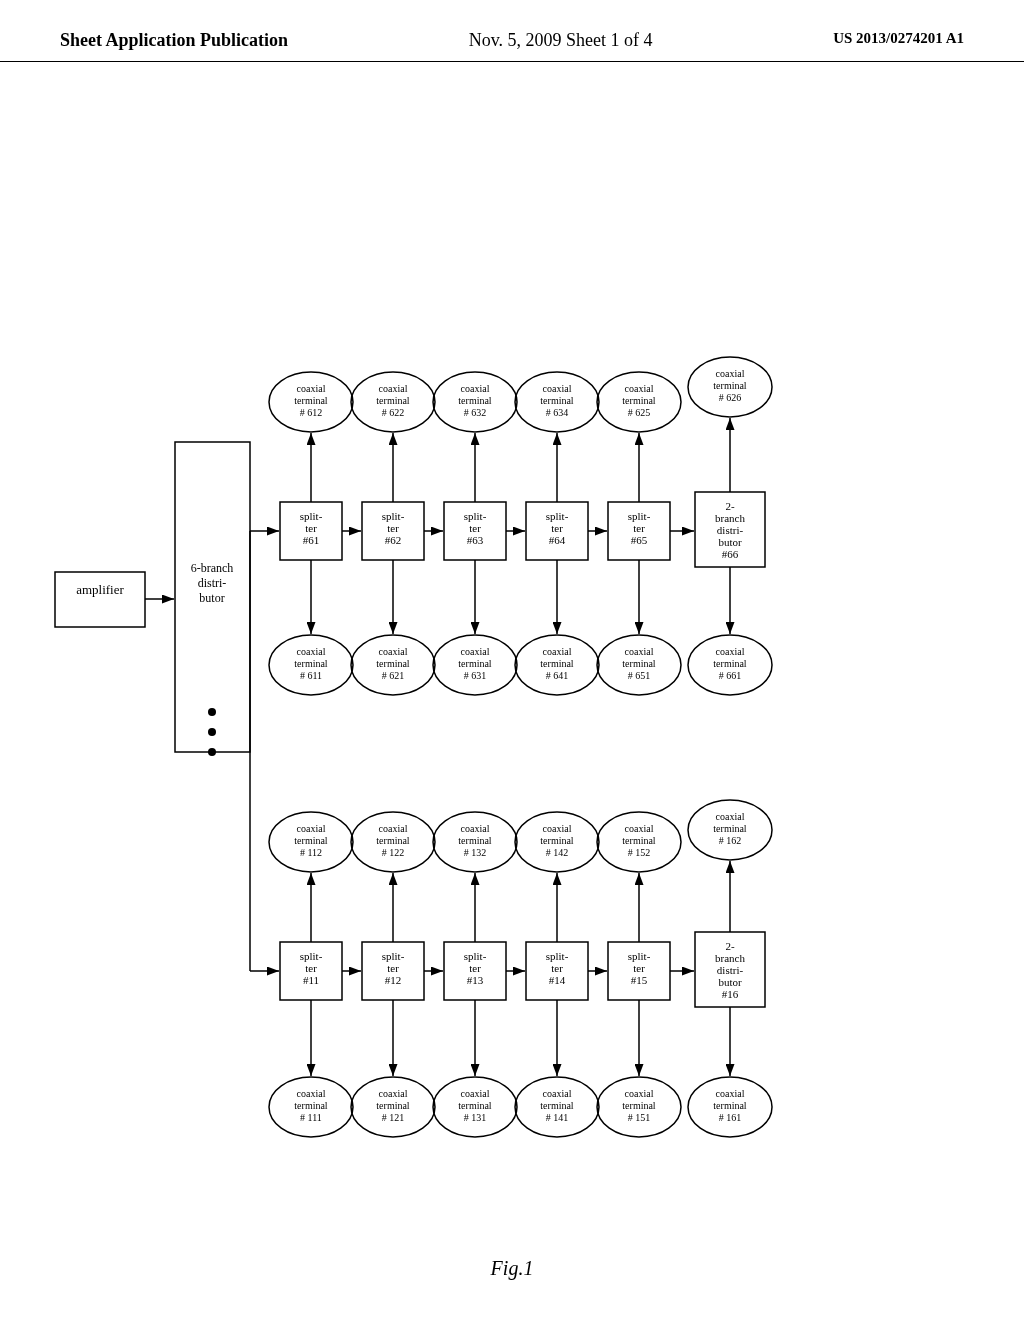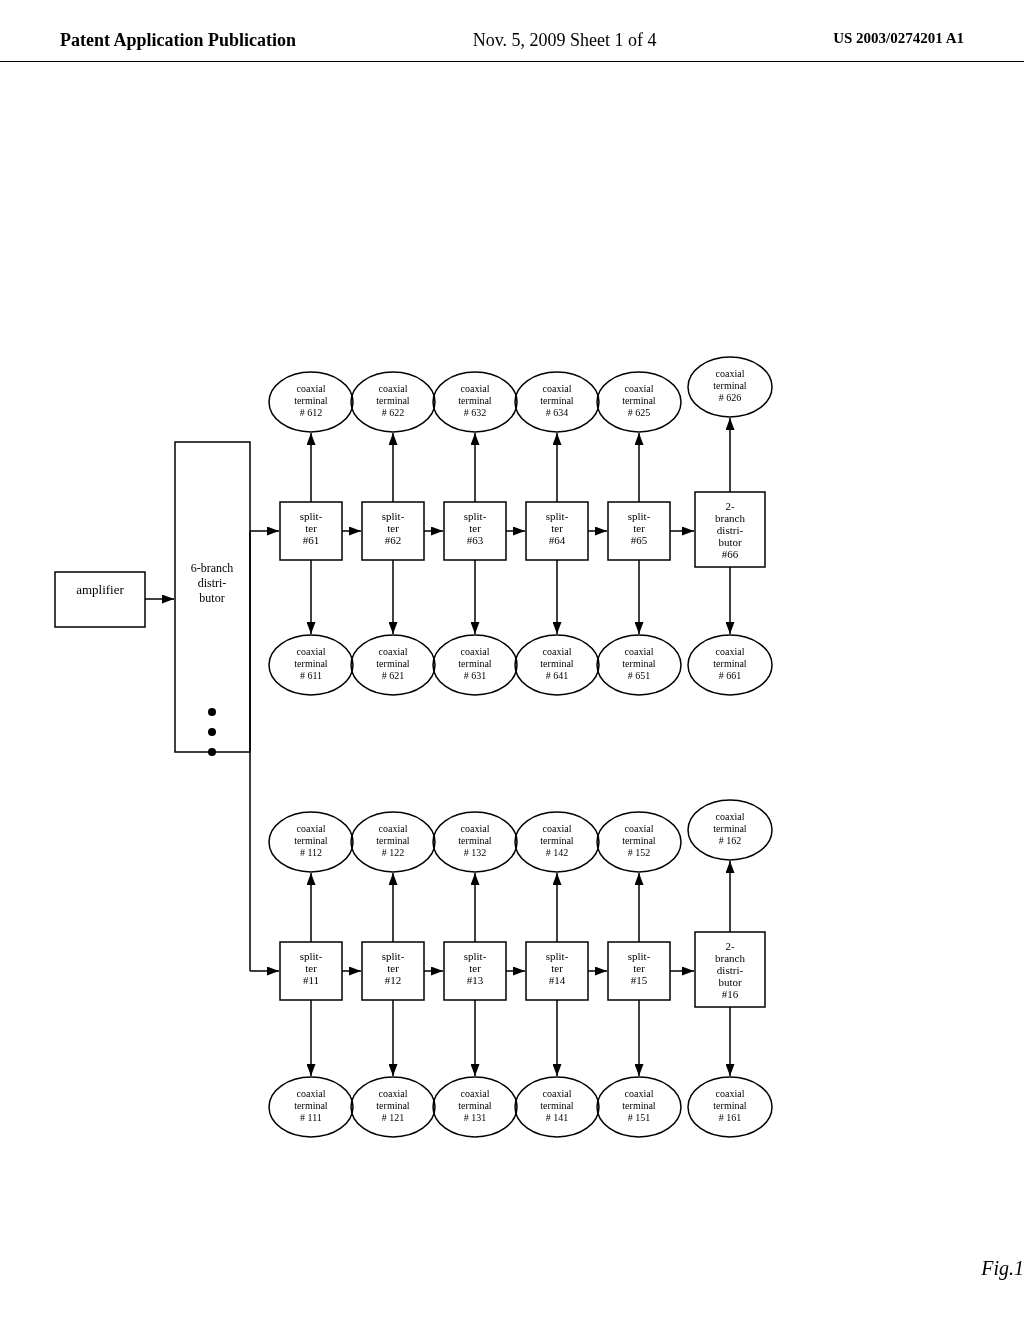--- a/index.html
+++ b/index.html
@@ -44,34 +44,34 @@
     svg.diagram {
       position: absolute;
       top: 0;
       left: 0;
       width: 100%;
       height: 100%;
     }
 
     
     .fig-label {
-      text-align: right;
+      text-align: center;
       font-size: 20px;
       font-style: italic;
       padding-bottom: 20px;
       margin-top: 5px;
     }
   </style>
 </head>
 <body>
 
 <div class="header">
-  <div class="header-left">Patent Application Publication</div>
+  <div class="header-left">Sheet Application Publication</div>
   <div class="header-center">Nov. 5, 2009    Sheet 1 of 4</div>
-  <div class="header-right">US 2003/0274201 A1</div>
+  <div class="header-right">US 2013/0274201 A1</div>
 </div>
 
 <div class="diagram-area">
   <svg class="diagram" viewBox="0 0 1024 1180" xmlns="http://www.w3.org/2000/svg">
     <defs>
       <marker id="arrowhead" markerWidth="8" markerHeight="6" refX="8" refY="3" orient="auto">
         <polygon points="0 0, 8 3, 0 6" fill="#000"></polygon>
       </marker>
       <marker id="arrowhead-up" markerWidth="8" markerHeight="6" refX="0" refY="3" orient="auto">
         <polygon points="8 0, 0 3, 8 6" fill="#000"></polygon>

